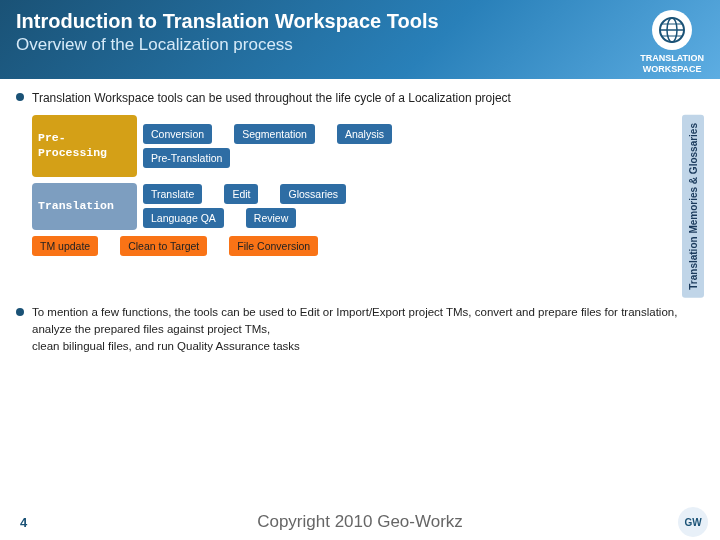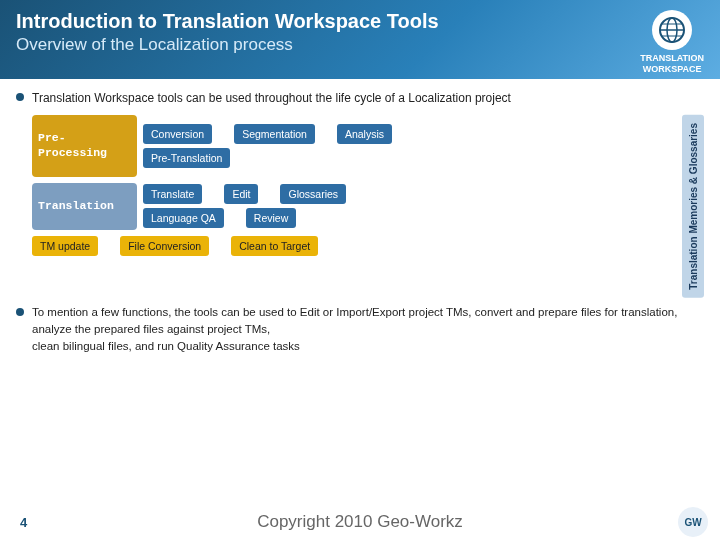--- a/index.html
+++ b/index.html
@@ -129,21 +129,21 @@
 
     .step-btn {
       padding: 4px 8px;
       border-radius: 3px;
       font-size: 10.5px;
       color: #fff;
       text-align: center;
       white-space: nowrap;
     }
     .step-blue { background: #2e6da4; }
-    .step-gray { background: #eab308; color: #222; }
+    .step-gray { background: #f97316; color: #222; }
 
     
     .sidebar-label {
       writing-mode: vertical-rl;
       text-orientation: mixed;
       transform: rotate(180deg);
       background: #c0d5e8;
       color: #1a3a5c;
       font-size: 10px;
       font-weight: bold;
@@ -262,22 +262,22 @@
             <div class="step-btn step-blue">Language QA</div>
             <div class="step-btn step-blue">Review</div>
           </div>
         </div>
       </div>
 
       <div class="diagram-row">
         <div class="steps-group">
           <div class="steps-row">
             <div class="step-btn step-gray">TM update</div>
+            <div class="step-btn step-gray">Clean to Target</div>
             <div class="step-btn step-gray">File Conversion</div>
-            <div class="step-btn step-gray">Clean to Target</div>
           </div>
         </div>
       </div>
 
     </div>
 
     <div class="sidebar-label">Translation Memories &amp; Glossaries</div>
   </div>
 
   <div class="bullet-point">

